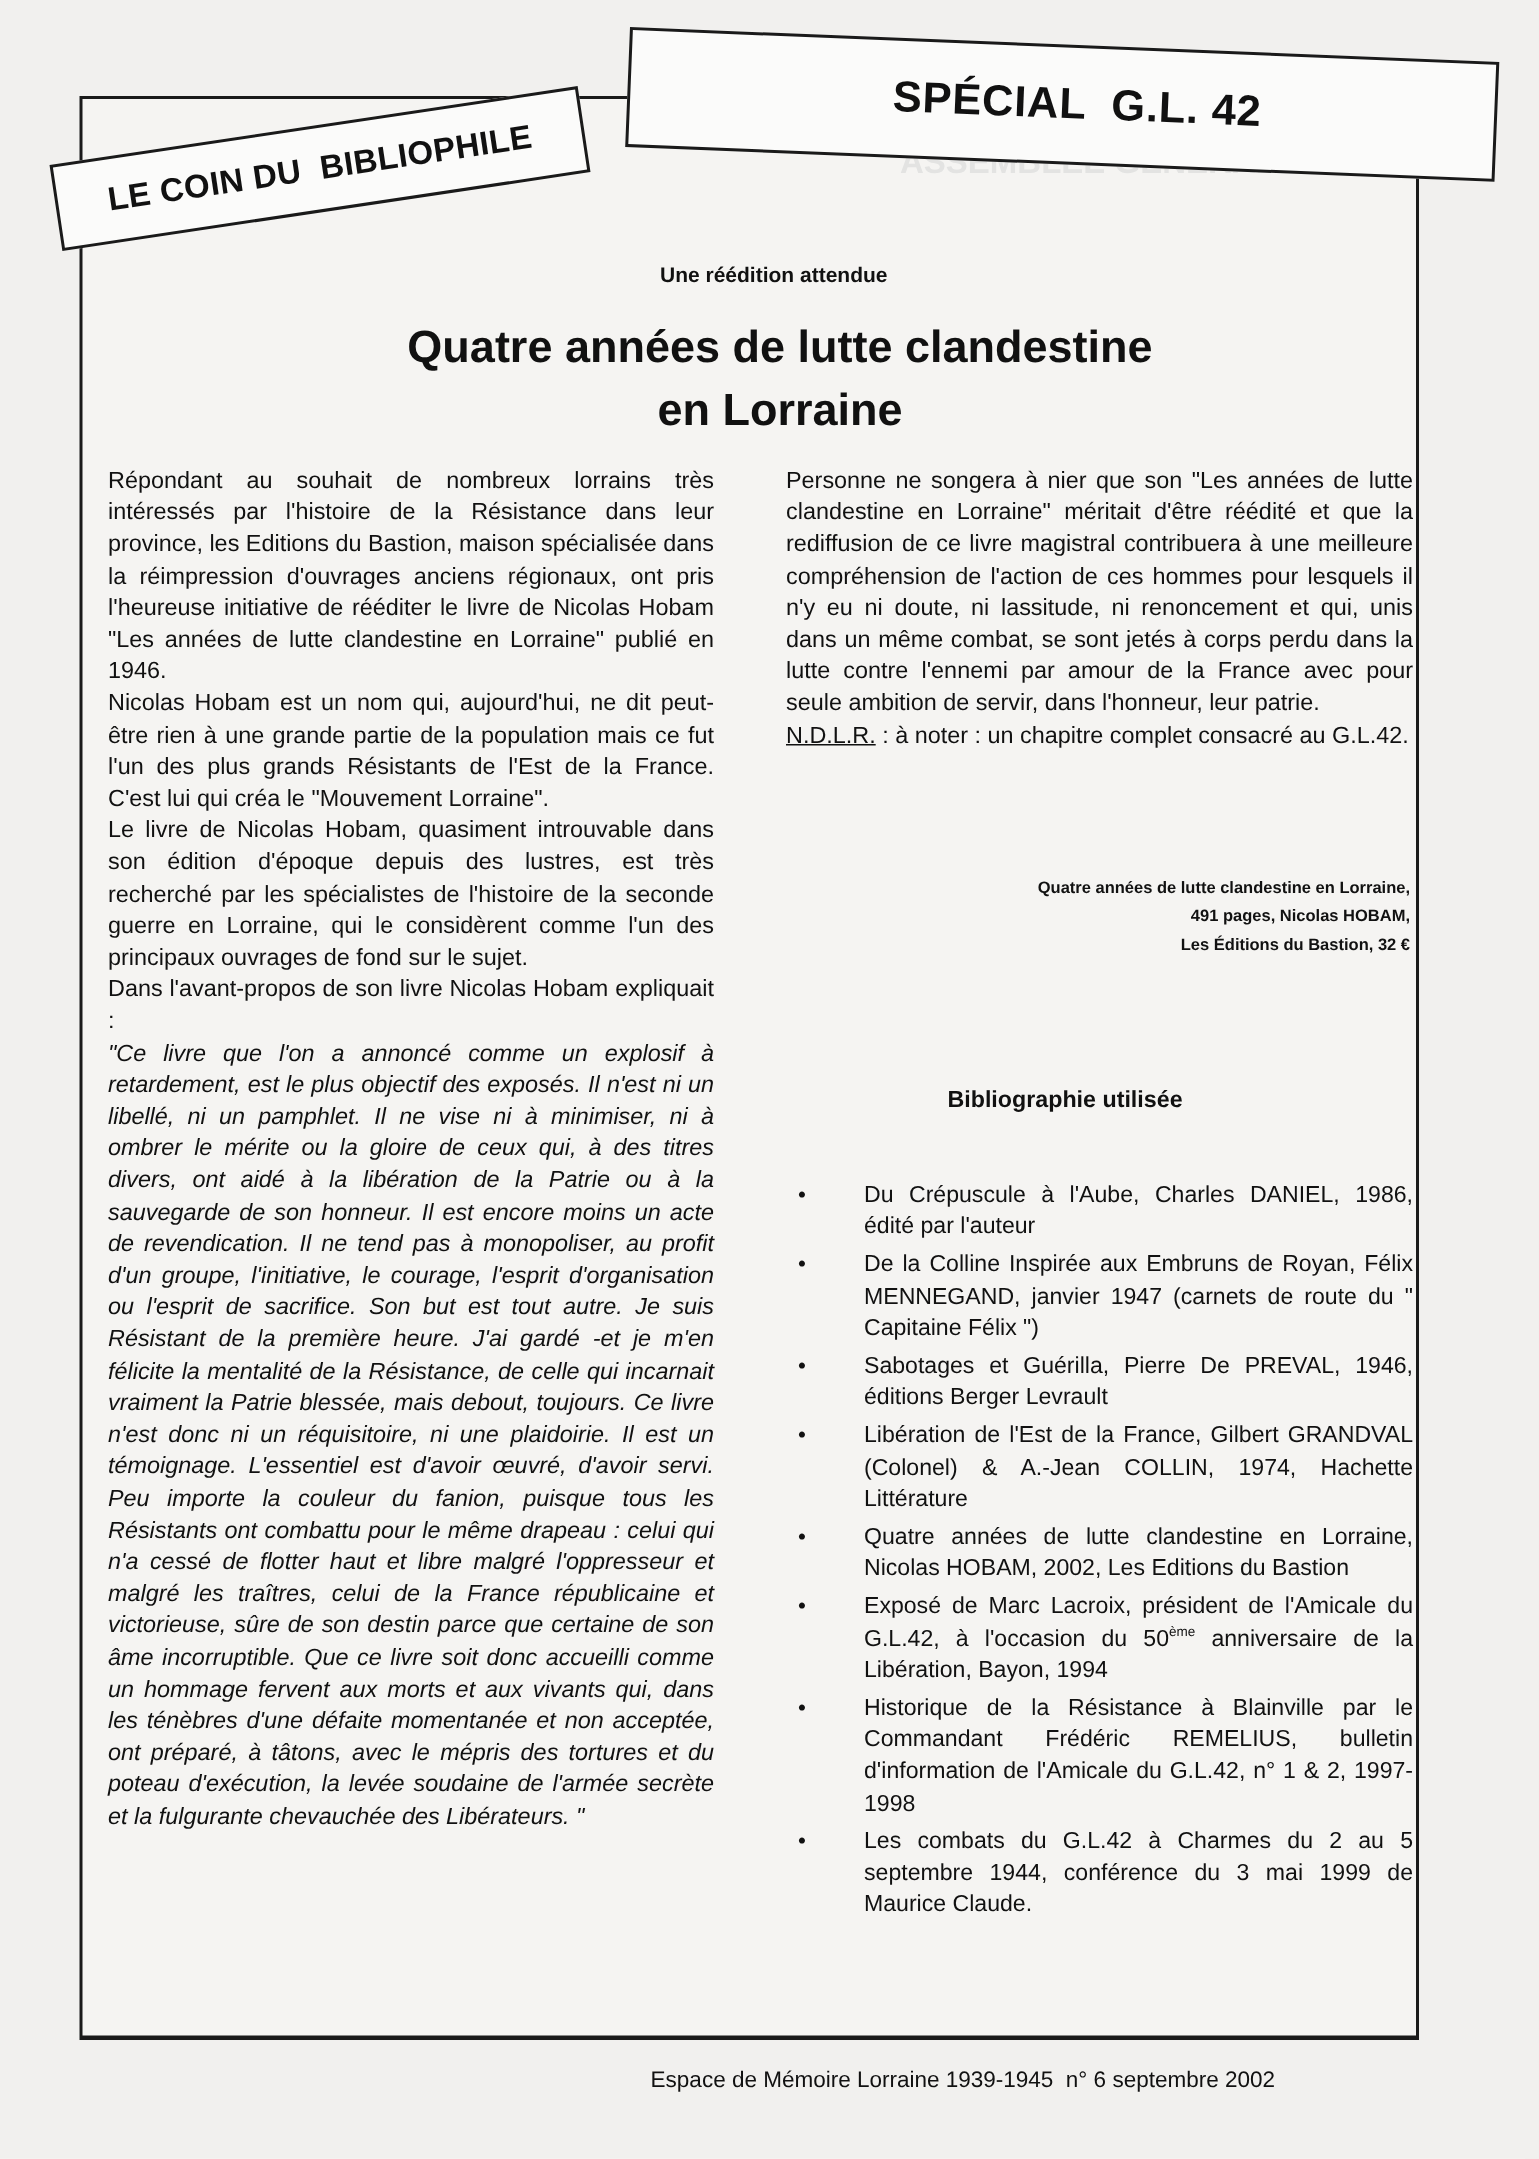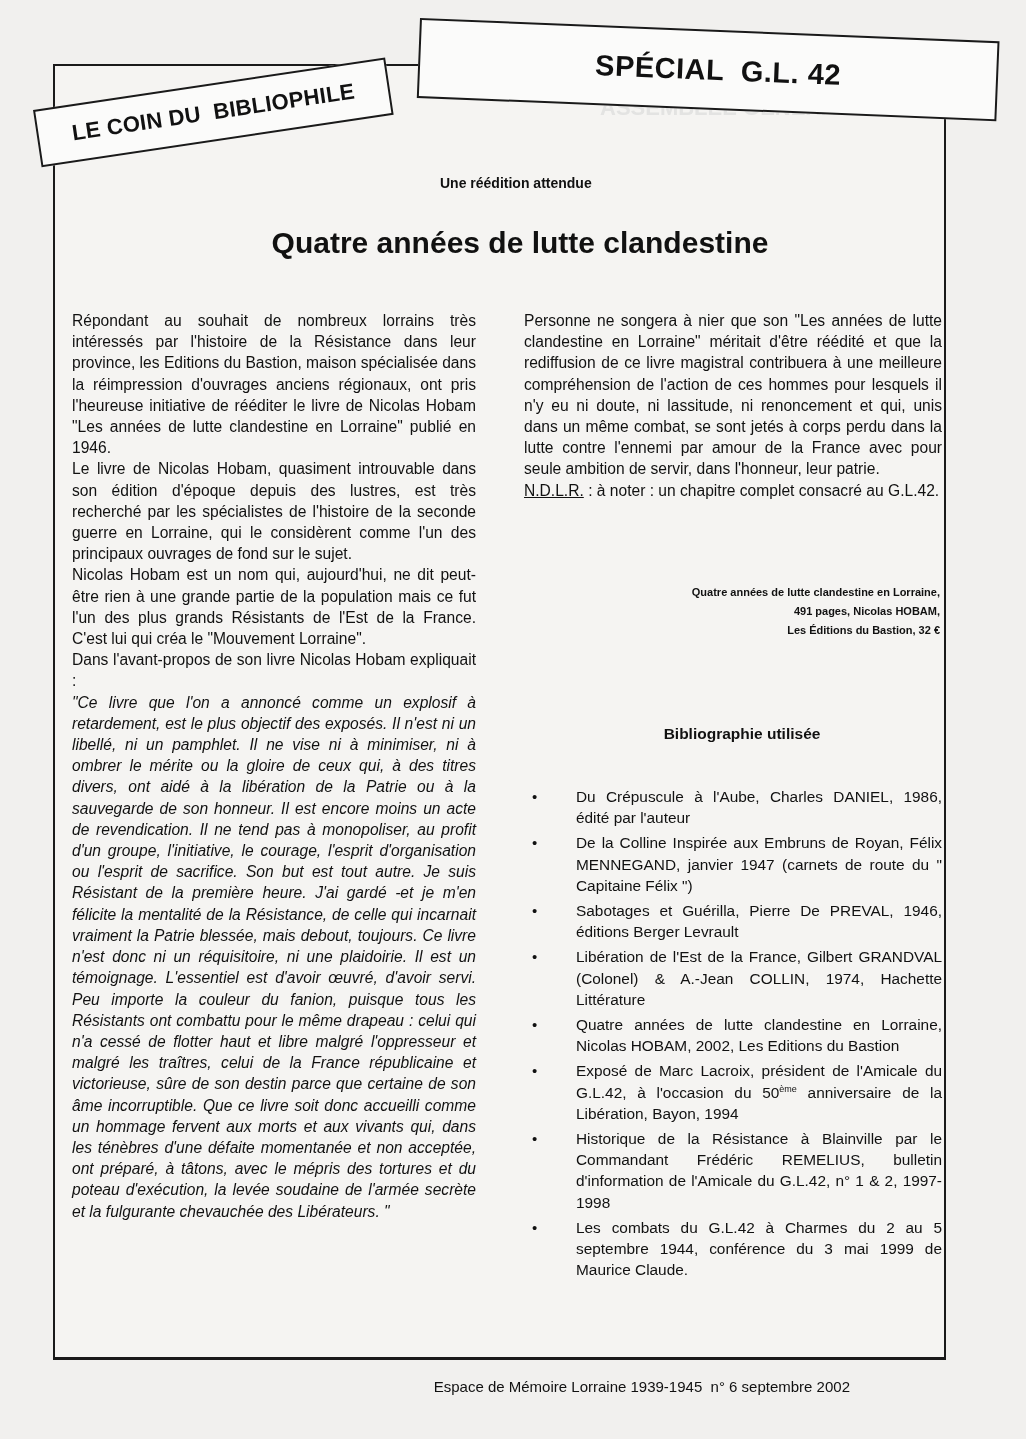--- a/index.html
+++ b/index.html
@@ -23,29 +23,29 @@
   }
   .banner-right span { font-weight: bold; font-size: 29px; letter-spacing: 0.5px; padding-left: 20px; }
   .banner-left {
     position: absolute; left: 33px; top: 95px; width: 356px; height: 58px;
     border: 2px solid #1a1a1a; background: #fbfbfa; transform: rotate(-8.5deg);
     transform-origin: left top; display:flex; align-items:center; justify-content:center;
     box-sizing: border-box; top: 110px;
   }
   .banner-left span { font-weight: bold; font-size: 22px; letter-spacing: 0.3px; }
   .kicker { position: absolute; left: 440px; top: 175px; width: 200px; font-weight: bold; font-size: 14px; }
-  .headline { position: absolute; left: 200px; top: 222px; width: 640px; text-align: center; font-weight: bold; font-size: 30px; line-height: 42px; }
+  .headline { position: absolute; left: 200px; top: 211px; width: 640px; text-align: center; font-weight: bold; font-size: 30px; line-height: 42px; }
   .col { position: absolute; font-size: 15.6px; line-height: 21.2px; text-align: justify; font-weight: 500; }
   .col p { margin: 0; }
   .col-left { left: 72px; top: 310px; width: 404px; }
   .col-right { left: 524px; top: 310px; width: 418px; }
   .quote { font-style: italic; }
   .ndlr-label { text-decoration: underline; }
   .book-ref { position: absolute; left: 540px; top: 583px; width: 400px; text-align: right; font-weight: bold; font-size: 11px; line-height: 19px; }
-  .biblio-title { position: absolute; left: 592px; top: 723px; width: 300px; text-align: center; font-weight: bold; font-size: 15.5px; line-height: 21px; }
+  .biblio-title { position: absolute; left: 560px; top: 723px; width: 300px; text-align: center; font-weight: bold; font-size: 15.5px; line-height: 21px; }
   .biblio { position: absolute; left: 524px; top: 786px; width: 418px; list-style: none; margin: 0; padding: 0; font-size: 15.4px; line-height: 21.2px; }
   .biblio li { position: relative; padding-left: 52px; text-align: justify; margin-bottom: 4px; }
   .biblio .bullet { position: absolute; left: 8px; top: 0; font-size: 15px; }
   sup { font-size: 9px; line-height: 0; }
   .footer { position: absolute; left: 150px; top: 1378px; width: 700px; text-align: right; font-size: 15px; }
 </style>
 </head>
 <body>
 
 <div class="bleed" style="left:600px;top:95px;font-size:22px;font-weight:bold;">ASSEMBLEE GENERALE</div>
@@ -57,26 +57,27 @@
 </div>
 
 <div class="banner-left">
   <span style="white-space:pre;">LE COIN DU  BIBLIOPHILE</span>
 </div>
 
 <div class="kicker">Une réédition attendue</div>
 
 <div class="headline">
   <div>Quatre années de lutte clandestine</div>
+  <div>en Lorraine</div>
 </div>
 
 <div class="col col-left">
   <p>Répondant au souhait de nombreux lorrains très intéressés par l'histoire de la Résistance dans leur province, les Editions du Bastion, maison spécialisée dans la réimpression d'ouvrages anciens régionaux, ont pris l'heureuse initiative de rééditer le livre de Nicolas Hobam "Les années de lutte clandestine en Lorraine" publié en 1946.</p>
+  <p>Nicolas Hobam est un nom qui, aujourd'hui, ne dit peut-être rien à une grande partie de la population mais ce fut l'un des plus grands Résistants de l'Est de la France. C'est lui qui créa le "Mouvement Lorraine".</p>
   <p>Le livre de Nicolas Hobam, quasiment introuvable dans son édition d'époque depuis des lustres, est très recherché par les spécialistes de l'histoire de la seconde guerre en Lorraine, qui le considèrent comme l'un des principaux ouvrages de fond sur le sujet.</p>
-  <p>Nicolas Hobam est un nom qui, aujourd'hui, ne dit peut-être rien à une grande partie de la population mais ce fut l'un des plus grands Résistants de l'Est de la France. C'est lui qui créa le "Mouvement Lorraine".</p>
   <p>Dans l'avant-propos de son livre Nicolas Hobam expliquait :</p>
   <p class="quote">"Ce livre que l'on a annoncé comme un explosif à retardement, est le plus objectif des exposés. Il n'est ni un libellé, ni un pamphlet. Il ne vise ni à minimiser, ni à ombrer le mérite ou la gloire de ceux qui, à des titres divers, ont aidé à la libération de la Patrie ou à la sauvegarde de son honneur. Il est encore moins un acte de revendication. Il ne tend pas à monopoliser, au profit d'un groupe, l'initiative, le courage, l'esprit d'organisation ou l'esprit de sacrifice. Son but est tout autre. Je suis Résistant de la première heure. J'ai gardé -et je m'en félicite la mentalité de la Résistance, de celle qui incarnait vraiment la Patrie blessée, mais debout, toujours. Ce livre n'est donc ni un réquisitoire, ni une plaidoirie. Il est un témoignage. L'essentiel est d'avoir œuvré, d'avoir servi. Peu importe la couleur du fanion, puisque tous les Résistants ont combattu pour le même drapeau : celui qui n'a cessé de flotter haut et libre malgré l'oppresseur et malgré les traîtres, celui de la France républicaine et victorieuse, sûre de son destin parce que certaine de son âme incorruptible. Que ce livre soit donc accueilli comme un hommage fervent aux morts et aux vivants qui, dans les ténèbres d'une défaite momentanée et non acceptée, ont préparé, à tâtons, avec le mépris des tortures et du poteau d'exécution, la levée soudaine de l'armée secrète et la fulgurante chevauchée des Libérateurs. "</p>
 </div>
 
 <div class="col col-right">
   <p>Personne ne songera à nier que son "Les années de lutte clandestine en Lorraine" méritait d'être réédité et que la rediffusion de ce livre magistral contribuera à une meilleure compréhension de l'action de ces hommes pour lesquels il n'y eu ni doute, ni lassitude, ni renoncement et qui, unis dans un même combat, se sont jetés à corps perdu dans la lutte contre l'ennemi par amour de la France avec pour seule ambition de servir, dans l'honneur, leur patrie.</p>
   <p><span class="ndlr-label">N.D.L.R.</span><span> : à noter : un chapitre complet consacré au G.L.42.</span></p>
 </div>
 
 <div class="book-ref">

